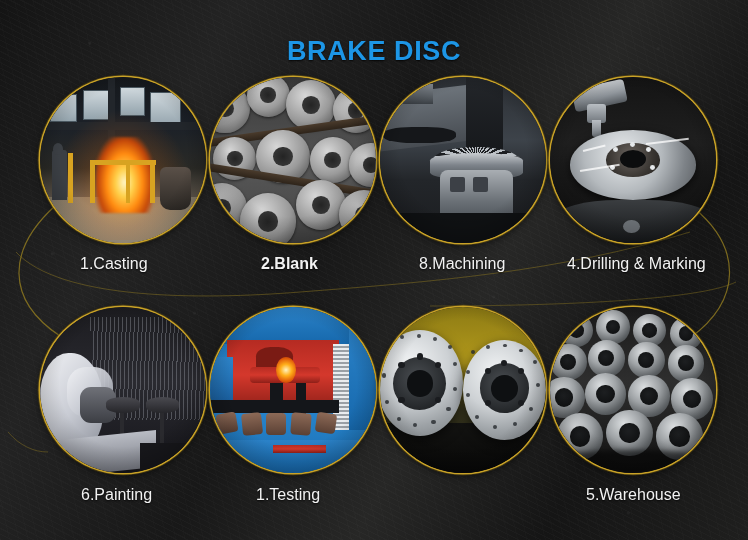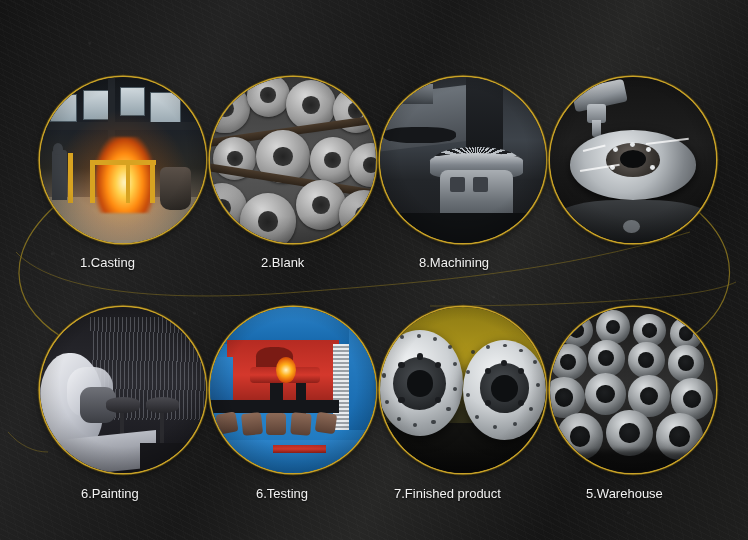--- a/index.html
+++ b/index.html
@@ -44,21 +44,21 @@
     text-shadow:0 1px 2px rgba(0,0,0,.8);
   }
   .connector{position:absolute;left:0;top:0;width:748px;height:540px;pointer-events:none;}
   .node{position:absolute;}
   .ring{
     position:absolute;border-radius:50%;overflow:hidden;
     box-shadow:0 0 0 1.5px #c9a227, 0 0 0 2.5px rgba(90,72,18,.55), 0 2px 8px rgba(0,0,0,.7);
   }
   .art{position:absolute;inset:0;border-radius:50%;overflow:hidden;}
   .caption{
-    position:absolute;color:#f2f2f2;font-size:13px;white-space:nowrap;
+    position:absolute;color:#f2f2f2;font-size:16px;white-space:nowrap;
     text-shadow:0 1px 2px rgba(0,0,0,.85);
   }
 
   
   .a1{background:linear-gradient(#15181c 0%,#1c2128 30%,#2a2a26 55%,#6a6054 75%,#9a8d79 100%);}
   .a1 .win{position:absolute;background:linear-gradient(#cfd8dd,#94a4ad);border:1px solid #4c5a63;}
   .a1 .beam{position:absolute;background:#22262b;}
   .a1 .glow{
     position:absolute;left:34%;top:36%;width:34%;height:46%;
     background:radial-gradient(ellipse at 50% 60%, #fff6c8 0%, #ffd04a 22%, #ff8a10 45%, #c2470a 66%, rgba(80,25,4,0) 80%);
@@ -156,20 +156,21 @@
   <div id="grain"></div>
 
   <svg class="connector" viewBox="0 0 748 540">
     <path d="M 56 205 C 6 250, 6 300, 60 336" fill="none" stroke="#8d7820" stroke-width="1.2" opacity=".85"></path>
     <path d="M 16 252 C 60 300, 200 300, 300 292 C 430 282, 560 272, 690 232" fill="none" stroke="#8d7820" stroke-width="1" opacity=".5"></path>
     <path d="M 694 208 C 742 248, 742 300, 690 338" fill="none" stroke="#8d7820" stroke-width="1.2" opacity=".85"></path>
     <path d="M 736 282 C 700 300, 560 306, 430 306" fill="none" stroke="#8d7820" stroke-width="1" opacity=".45"></path>
     <path d="M 8 432 C 20 446, 34 452, 48 452" fill="none" stroke="#8d7820" stroke-width="1" opacity=".45"></path>
   </svg>
 
+  <div id="title">BRAKE DISC</div>
 
   <div class="node" style="left:40px;top:77px;">
     <div class="ring" style="left:0;top:0;width:166px;height:166px;">
       <div class="art a1">
         <div class="win" style="left:6%;top:10%;width:15%;height:16%"></div>
         <div class="win" style="left:26%;top:8%;width:16%;height:17%"></div>
         <div class="win" style="left:48%;top:6%;width:14%;height:16%"></div>
         <div class="win" style="left:66%;top:9%;width:18%;height:20%"></div>
         <div class="beam" style="left:0;top:27%;width:100%;height:5%"></div>
         <div class="beam" style="left:41%;top:0;width:4%;height:40%"></div>
@@ -204,21 +205,21 @@
         <div class="rot" style="left:84%;top:40%;width:26%;height:26%"></div>
         <div class="bar" style="left:-5%;top:60%;width:112%;height:5%;transform:rotate(9deg)"></div>
         <div class="rot" style="left:-8%;top:64%;width:30%;height:30%"></div>
         <div class="rot" style="left:18%;top:70%;width:34%;height:34%"></div>
         <div class="rot" style="left:52%;top:62%;width:30%;height:30%"></div>
         <div class="rot" style="left:78%;top:68%;width:30%;height:30%"></div>
         <div class="vign"></div>
       </div>
     </div>
   </div>
-  <div class="caption" style="left:261px;top:255px;">2.Blank</div>
+  <div class="caption" style="left:261px;top:255px;font-weight:bold;">2.Blank</div>
 
   <div class="node" style="left:380px;top:77px;">
     <div class="ring" style="left:0;top:0;width:166px;height:166px;">
       <div class="art a3">
         <div class="panel" style="left:0;top:8%;width:54%;height:34%;transform:skewY(-7deg)"></div>
         <div class="spindle" style="left:14%;top:4%;width:18%;height:12%"></div>
         <div class="panel" style="left:52%;top:0;width:22%;height:50%;background:linear-gradient(#23262a,#15171a)"></div>
         <div style="position:absolute;left:2%;top:30%;width:44%;height:10%;background:#15171a;border-radius:40%"></div>
         <div class="ring3" style="left:32%;top:42%;width:52%;height:16%"></div>
         <div class="chuck" style="left:30%;top:46%;width:56%;height:16%"></div>
@@ -248,20 +249,21 @@
         <div class="bolt" style="left:48%;top:39%;width:3%;height:3%"></div>
         <div class="slot" style="left:18%;top:56%;width:24%;transform:rotate(-9deg)"></div>
         <div class="slot" style="left:58%;top:40%;width:26%;transform:rotate(-7deg)"></div>
         <div class="slot" style="left:20%;top:44%;width:14%;transform:rotate(-14deg)"></div>
         <div style="position:absolute;left:4%;bottom:0;width:92%;height:26%;background:linear-gradient(#3a3d40,#17191b);border-radius:40% 40% 0 0"></div>
         <div style="position:absolute;left:44%;bottom:6%;width:10%;height:8%;border-radius:50%;background:#6d7277"></div>
         <div class="vign"></div>
       </div>
     </div>
   </div>
+  <div class="caption" style="left:567px;top:255px;">4.Drilling &amp; Marking</div>
 
   <div class="node" style="left:40px;top:307px;">
     <div class="ring" style="left:0;top:0;width:166px;height:166px;">
       <div class="art a5">
         <div class="curtain" style="left:30%;top:6%;width:70%;height:62%"></div>
         <div class="suit" style="left:0;top:28%;width:38%;height:58%"></div>
         <div class="suit" style="left:16%;top:36%;width:28%;height:30%;border-radius:40%;opacity:.9"></div>
         <div style="position:absolute;left:24%;top:48%;width:22%;height:22%;border-radius:30%;background:linear-gradient(#6f7178,#3c3e44)"></div>
         <div class="stand" style="left:48%;top:62%;width:2.5%;height:24%"></div>
         <div class="pdisc" style="left:40%;top:54%;width:20%;height:10%"></div>
@@ -293,21 +295,21 @@
         <div class="roll" style="left:34%;top:64%;width:12%;height:13%"></div>
         <div class="roll" style="left:49%;top:64%;width:12%;height:13%;transform:rotate(4deg)"></div>
         <div class="roll" style="left:64%;top:64%;width:12%;height:12%;transform:rotate(8deg)"></div>
         <div class="bluebox" style="left:0;bottom:0;width:100%;height:20%"></div>
         <div class="redbox" style="left:38%;bottom:12%;width:32%;height:5%"></div>
         <div style="position:absolute;left:0;top:30%;width:14%;height:26%;background:linear-gradient(#2e86cc,#1a5f9e)"></div>
         <div class="vign"></div>
       </div>
     </div>
   </div>
-  <div class="caption" style="left:256px;top:486px;">6.Testing</div>
+  <div class="caption" style="left:256px;top:486px;">1.Testing</div>
 
   <div class="node" style="left:380px;top:307px;">
     <div class="ring" style="left:0;top:0;width:166px;height:166px;">
       <div class="art a7">
         <div style="position:absolute;left:0;bottom:0;width:100%;height:30%;background:linear-gradient(#141412,#070707)"></div>
 
         <div class="frot" style="left:-2%;top:14%;width:52%;height:64%"></div>
         <div class="fhub" style="left:8%;top:30%;width:32%;height:32%"></div>
         <div style="position:absolute;left:16%;top:38%;width:16%;height:16%;border-radius:50%;background:#0e1012"></div>
         <div class="lug" style="left:11%;top:33%;width:4%;height:4%"></div>
@@ -346,21 +348,20 @@
         <div class="hole" style="left:90%;top:60%;width:2.4%;height:2.4%"></div>
         <div class="hole" style="left:80%;top:69%;width:2.4%;height:2.4%"></div>
         <div class="hole" style="left:68%;top:71%;width:2.4%;height:2.4%"></div>
         <div class="hole" style="left:57%;top:65%;width:2.4%;height:2.4%"></div>
         <div class="hole" style="left:52%;top:52%;width:2.4%;height:2.4%"></div>
         <div class="hole" style="left:52%;top:38%;width:2.4%;height:2.4%"></div>
         <div class="vign"></div>
       </div>
     </div>
   </div>
-  <div class="caption" style="left:394px;top:486px;">7.Finished product</div>
 
   <div class="node" style="left:550px;top:307px;">
     <div class="ring" style="left:0;top:0;width:166px;height:166px;">
       <div class="art a8">
         <div class="wrot" style="left:6%;top:4%;width:20%;height:20%"></div>
         <div class="wrot" style="left:28%;top:2%;width:20%;height:20%"></div>
         <div class="wrot" style="left:50%;top:4%;width:20%;height:20%"></div>
         <div class="wrot" style="left:72%;top:6%;width:20%;height:20%"></div>
         <div class="wrot" style="left:0%;top:22%;width:22%;height:22%"></div>
         <div class="wrot" style="left:23%;top:20%;width:22%;height:22%"></div>

